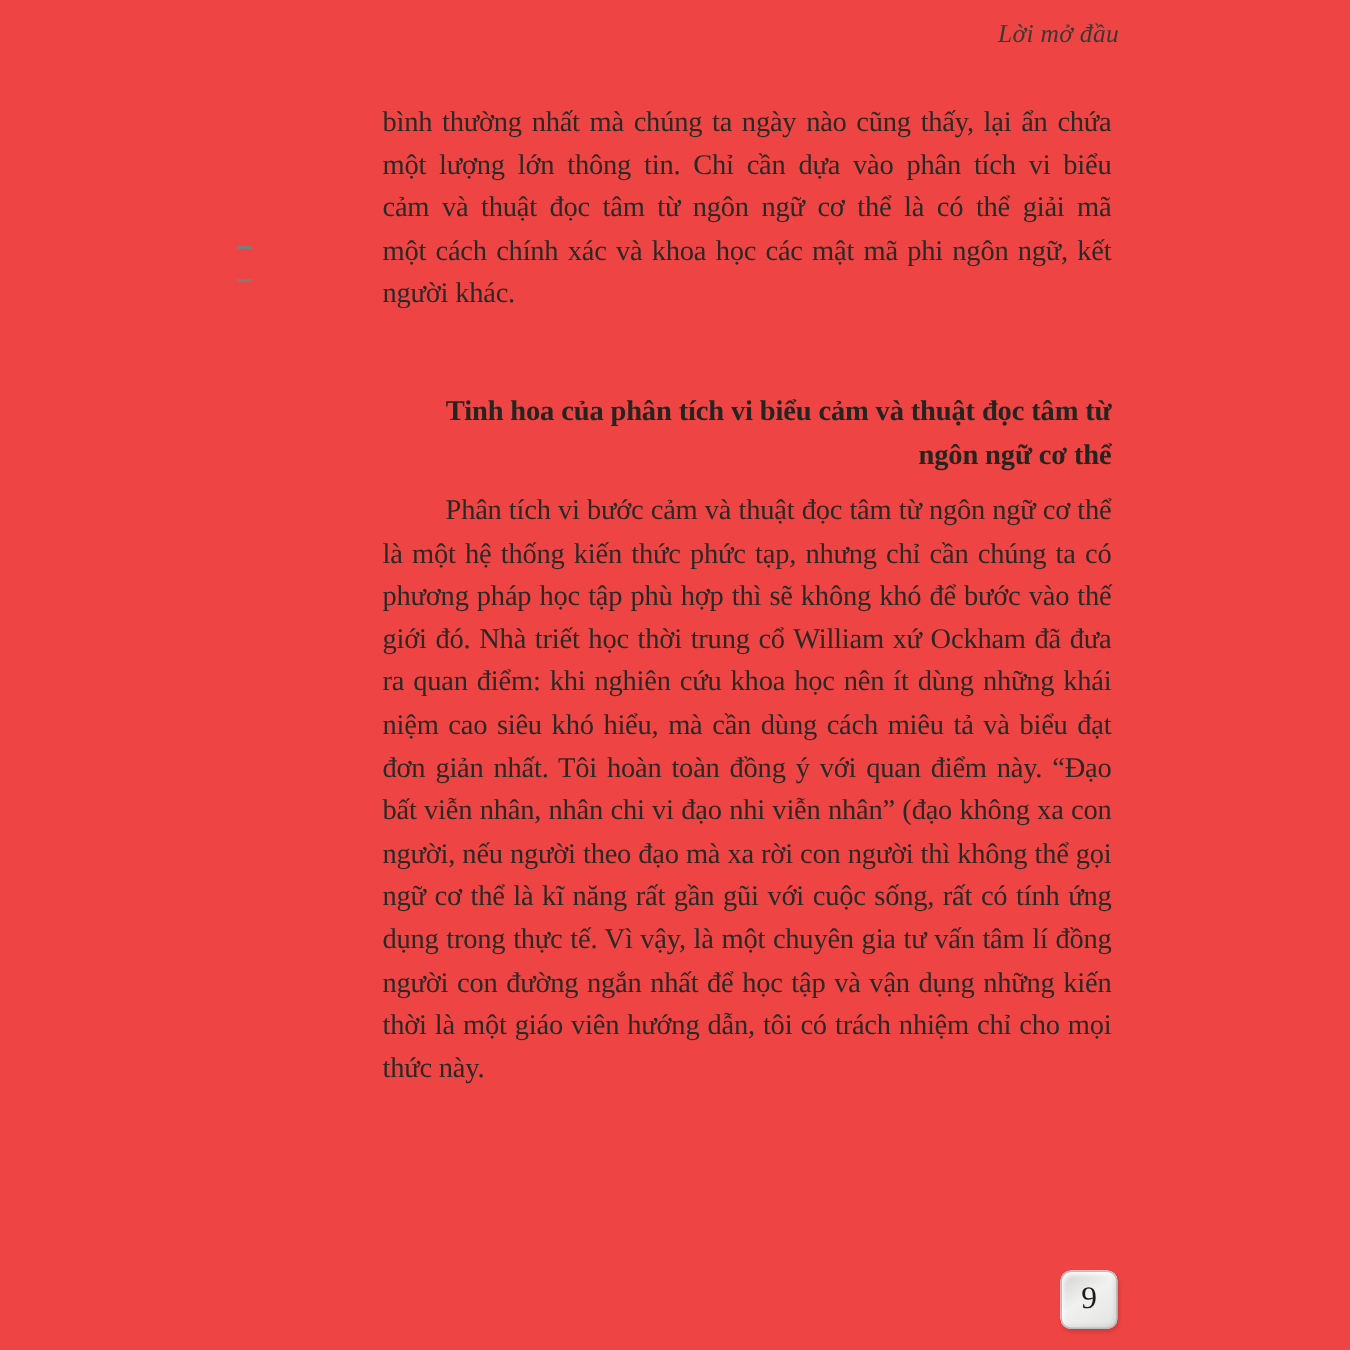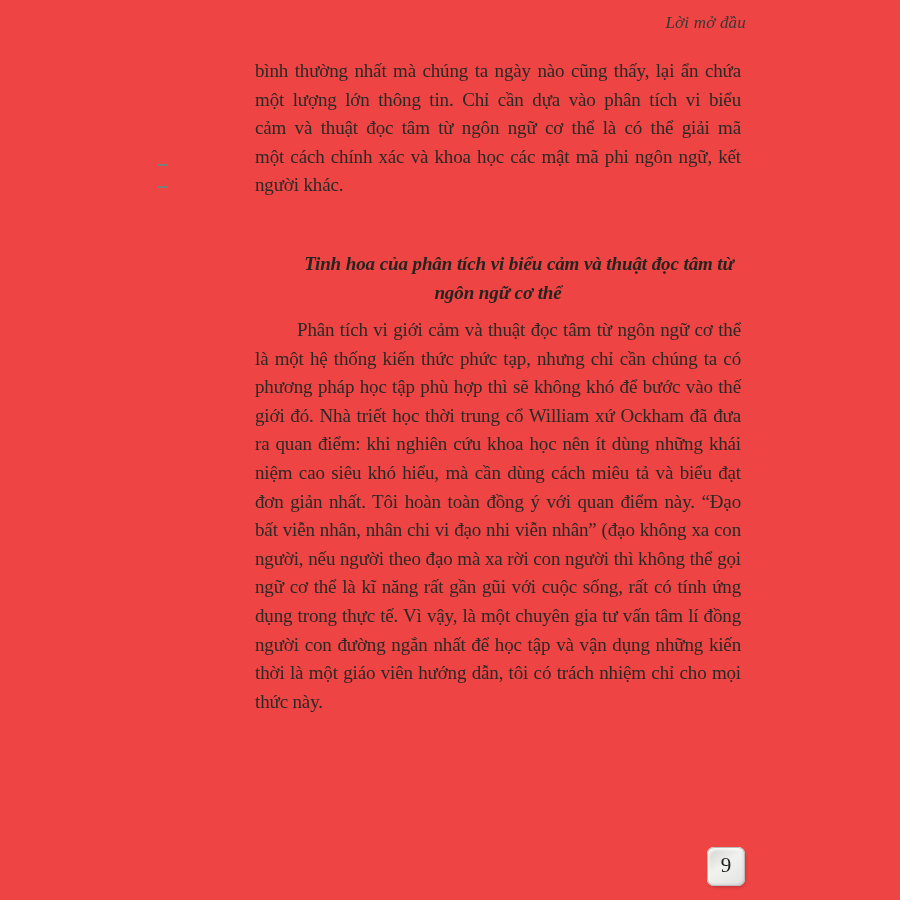--- a/index.html
+++ b/index.html
@@ -30,21 +30,21 @@
     width: 10px;
     height: 2px;
     background: #7c7c78;
   }
   .margin-mark.m1 { top: 164px; }
   .margin-mark.m2 { top: 186px; }
 
   .text-block {
     position: absolute;
     left: 255px;
-    top: 57px;
+    top: 68px;
     width: 486px;
   }
   .para .line {
     font-size: 19px;
     line-height: 28.6px;
     letter-spacing: -0.15px;
     text-align: justify;
     text-align-last: justify;
     white-space: normal;
   }
@@ -55,23 +55,22 @@
     text-indent: 42px;
   }
   .heading {
     margin: 49px 0 8px 0;
   }
   .heading .line {
     font-weight: bold;
     font-size: 19px;
     line-height: 29.5px;
     letter-spacing: -0.1px;
-    text-align: center;
+    text-align: right;
     color: #262420;
-    font-style: italic;
   }
   .heading .line.line-first {
     text-indent: 42px;
   }
   .para1 { margin: 0; }
   .para2 { margin: 0; }
 
   .page-number-badge {
     position: absolute;
     left: 707px;
@@ -117,21 +116,21 @@
       </div>
 
     <div class="heading indent-first">
 
     <div class="line line-first">Tinh hoa của phân tích vi biểu cảm và thuật đọc tâm từ</div>
         <div class="line line-last">ngôn ngữ cơ thể</div>
       </div>
 
     <div class="para para2 indent-first">
 
-    <div class="line line-first">Phân tích vi giới cảm và thuật đọc tâm từ ngôn ngữ cơ thể</div>
+    <div class="line line-first">Phân tích vi bước cảm và thuật đọc tâm từ ngôn ngữ cơ thể</div>
         <div class="line">là một hệ thống kiến thức phức tạp, nhưng chỉ cần chúng ta có</div>
         <div class="line">phương pháp học tập phù hợp thì sẽ không khó để bước vào thế</div>
         <div class="line">giới đó. Nhà triết học thời trung cổ William xứ Ockham đã đưa</div>
         <div class="line">ra quan điểm: khi nghiên cứu khoa học nên ít dùng những khái</div>
         <div class="line">niệm cao siêu khó hiểu, mà cần dùng cách miêu tả và biểu đạt</div>
         <div class="line">đơn giản nhất. Tôi hoàn toàn đồng ý với quan điểm này. “Đạo</div>
         <div class="line">bất viễn nhân, nhân chi vi đạo nhi viễn nhân” (đạo không xa con</div>
         <div class="line">người, nếu người theo đạo mà xa rời con người thì không thể gọi</div>
         <div class="line">ngữ cơ thể là kĩ năng rất gần gũi với cuộc sống, rất có tính ứng</div>
         <div class="line">dụng trong thực tế. Vì vậy, là một chuyên gia tư vấn tâm lí đồng</div>

